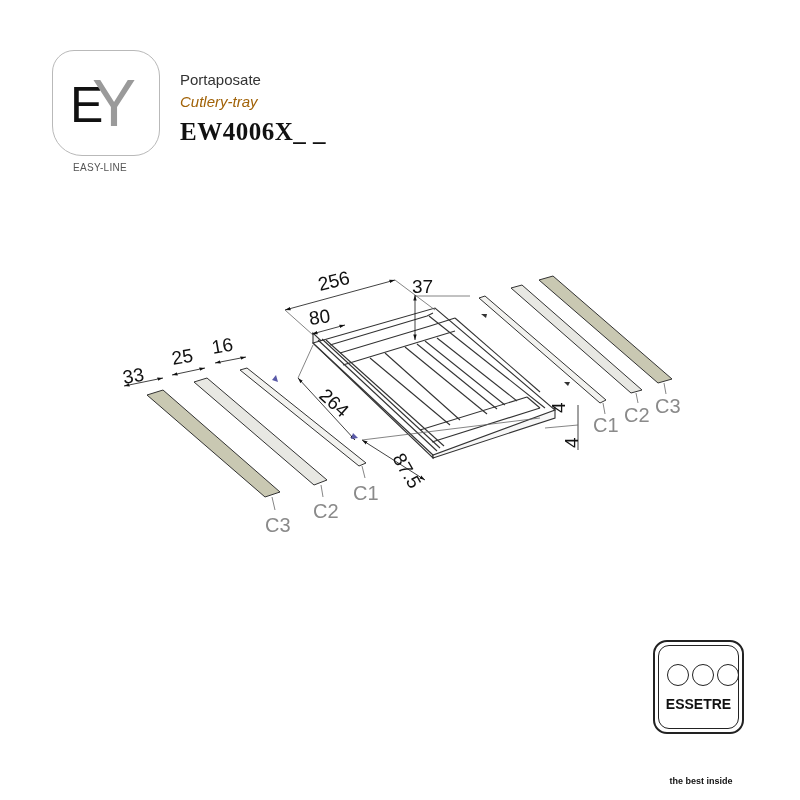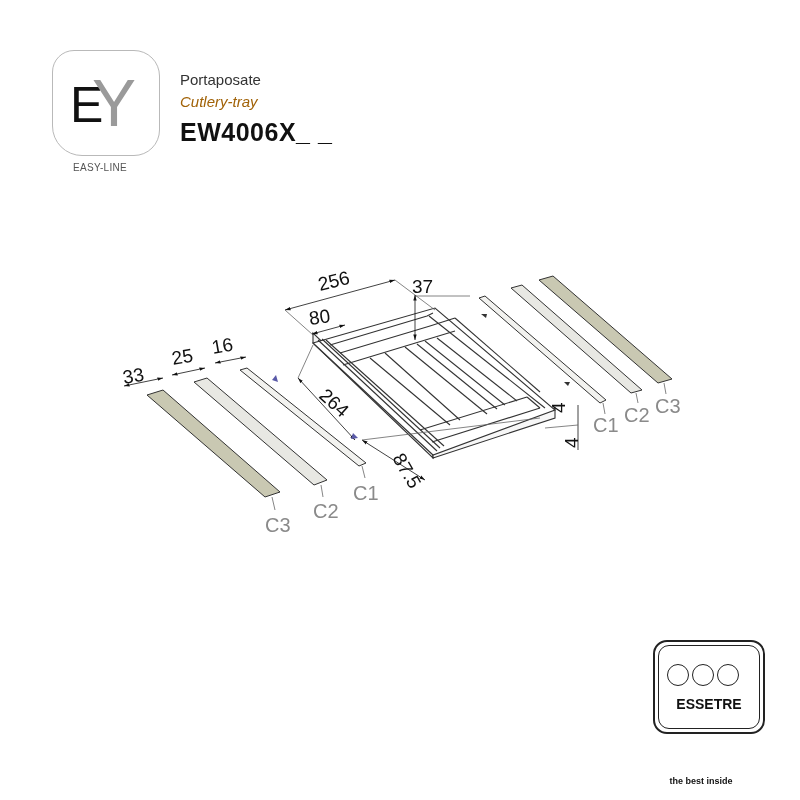--- a/index.html
+++ b/index.html
@@ -3,25 +3,25 @@
   <meta charset="utf-8">
   <style>
     html, body { margin: 0; padding: 0; }
     body { width: 800px; height: 800px; background: #ffffff; position: relative; overflow: hidden; font-family: "Liberation Sans", sans-serif; }
     .logo-box { position: absolute; left: 52px; top: 50px; width: 108px; height: 106px; border: 1px solid #b9b9b9; border-radius: 22px 26px 26px 30px; box-sizing: border-box; }
     .logo-e { position: absolute; left: 70px; top: 80px; font-size: 50px; color: #111; font-family: "Liberation Sans", sans-serif; line-height: 1; }
     .logo-y { position: absolute; left: 92px; top: 70px; font-size: 66px; color: #9a9a9a; font-family: "Liberation Sans", sans-serif; line-height: 1; }
     .logo-caption { position: absolute; left: 73px; top: 162px; font-size: 10px; color: #555; letter-spacing: 0.3px; }
     .title-it { position: absolute; left: 180px; top: 71px; font-size: 15px; color: #333; }
     .title-en { position: absolute; left: 180px; top: 93px; font-size: 15px; color: #a16207; font-style: italic; }
-    .title-code { position: absolute; left: 180px; top: 118px; font-size: 25px; font-weight: bold; color: #111; letter-spacing: 0.5px; }
+    .title-code { position: absolute; left: 180px; top: 118px; font-size: 25px; font-weight: bold; color: #111; letter-spacing: 0.5px; font-family: Liberation Serif, serif; }
     svg.drawing { position: absolute; left: 0; top: 0; }
     .dim { font-family: "Liberation Sans", sans-serif; font-size: 19px; fill: #111; }
     .lbl { font-family: "Liberation Sans", sans-serif; font-size: 20px; fill: #8a8a8a; }
-    .brand-box { position: absolute; left: 653px; top: 640px; width: 112px; height: 94px; border: 2px solid #222; border-radius: 14px; box-sizing: border-box; }
+    .brand-box { position: absolute; left: 653px; top: 640px; width: 91px; height: 94px; border: 2px solid #222; border-radius: 14px; box-sizing: border-box; }
     .brand-inner { position: absolute; left: 3px; top: 3px; right: 3px; bottom: 3px; border: 1px solid #222; border-radius: 11px; }
     .brand-circles { position: absolute; left: 8px; top: 18px; display: flex; gap: 3px; }
     .brand-circles span { width: 22px; height: 22px; border: 1.5px solid #222; border-radius: 50%; display: block; box-sizing: border-box; }
     .brand-name { position: absolute; left: 0; right: 0; top: 50px; text-align: center; font-weight: bold; font-size: 14px; color: #111; }
     .brand-tag { position: absolute; left: 653px; top: 776px; width: 96px; text-align: center; font-size: 9px; font-weight: bold; color: #111; }
   </style>
 </head>
 <body>
 
 <div class="logo-box"></div>

